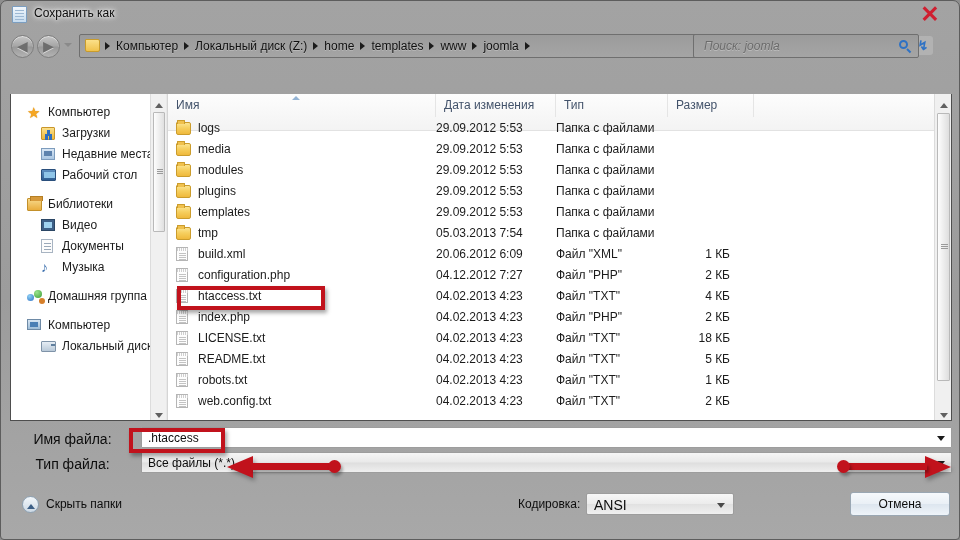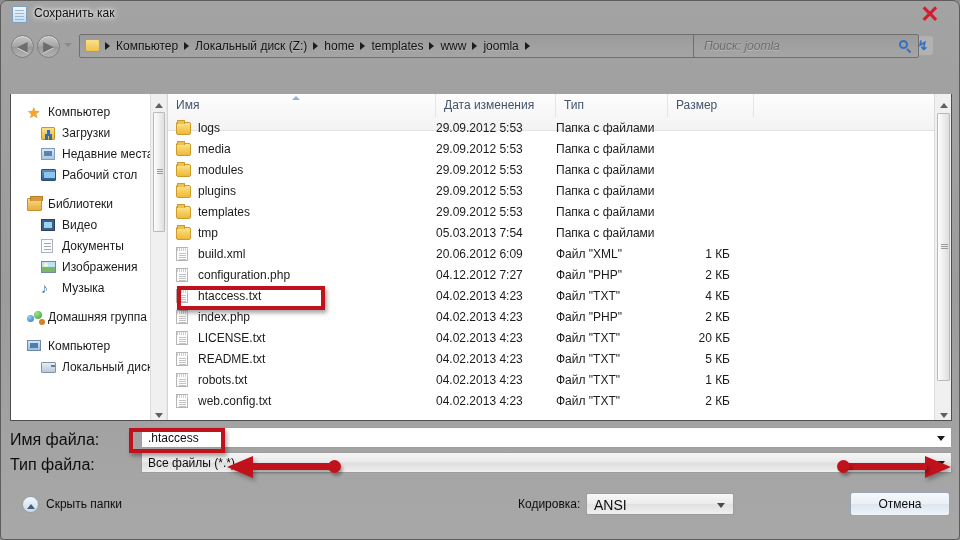--- a/index.html
+++ b/index.html
@@ -415,21 +415,21 @@
     box-shadow: 0 2px 0 0 #9a9a9a, 0 4px 0 0 #9a9a9a;
   }
 
   
   #bottom {
     position: absolute; left: 9px; top: 424px;
     width: 942px; height: 106px;
   }
   .fld-label {
     position: absolute;
-    font-size: 16px; color: #0d0d0d; text-align: left;
+    font-size: 14px; color: #0d0d0d; text-align: center;
     white-space: nowrap;
   }
   #lbl-filename { left: 0px; top: 6px; width: 125px; }
   #lbl-filetype { left: 0px; top: 31px; width: 125px; }
 
   #input-filename {
     position: absolute; left: 131px; top: 2px;
     width: 811px; height: 21px;
     background: #fff; border: 1px solid #9d9d9d;
     border-radius: 1px;
@@ -646,24 +646,20 @@
         </div>
         <div class="nav-row child">
           <span class="nav-ico ico-video"></span>
           <span class="nav-label">Видео</span>
         </div>
         <div class="nav-row child">
           <span class="nav-ico ico-doc"></span>
           <span class="nav-label">Документы</span>
         </div>
         <div class="nav-row child">
-          <span class="nav-ico ico-pic"></span>
-          <span class="nav-label">Изображения</span>
-        </div>
-        <div class="nav-row child">
           <span class="nav-ico ico-music">♪</span>
           <span class="nav-label">Музыка</span>
         </div>
       </div>
 
       <div class="nav-group">
         <div class="nav-row root">
           <span class="nav-ico ico-homegroup"></span>
           <span class="nav-label">Домашняя группа</span>
         </div>
@@ -768,21 +764,21 @@
             <span class="cell c-name">index.php</span>
             <span class="cell c-date">04.02.2013 4:23</span>
             <span class="cell c-type">Файл "PHP"</span>
             <span class="cell c-size">2 КБ</span>
           </div>
           <div class="row" style="top: 234px;">
             <span class="rowicon ic-file"></span>
             <span class="cell c-name">LICENSE.txt</span>
             <span class="cell c-date">04.02.2013 4:23</span>
             <span class="cell c-type">Файл "TXT"</span>
-            <span class="cell c-size">20 КБ</span>
+            <span class="cell c-size">18 КБ</span>
           </div>
           <div class="row" style="top: 255px;">
             <span class="rowicon ic-file"></span>
             <span class="cell c-name">README.txt</span>
             <span class="cell c-date">04.02.2013 4:23</span>
             <span class="cell c-type">Файл "TXT"</span>
             <span class="cell c-size">5 КБ</span>
           </div>
           <div class="row" style="top: 276px;">
             <span class="rowicon ic-file"></span>

